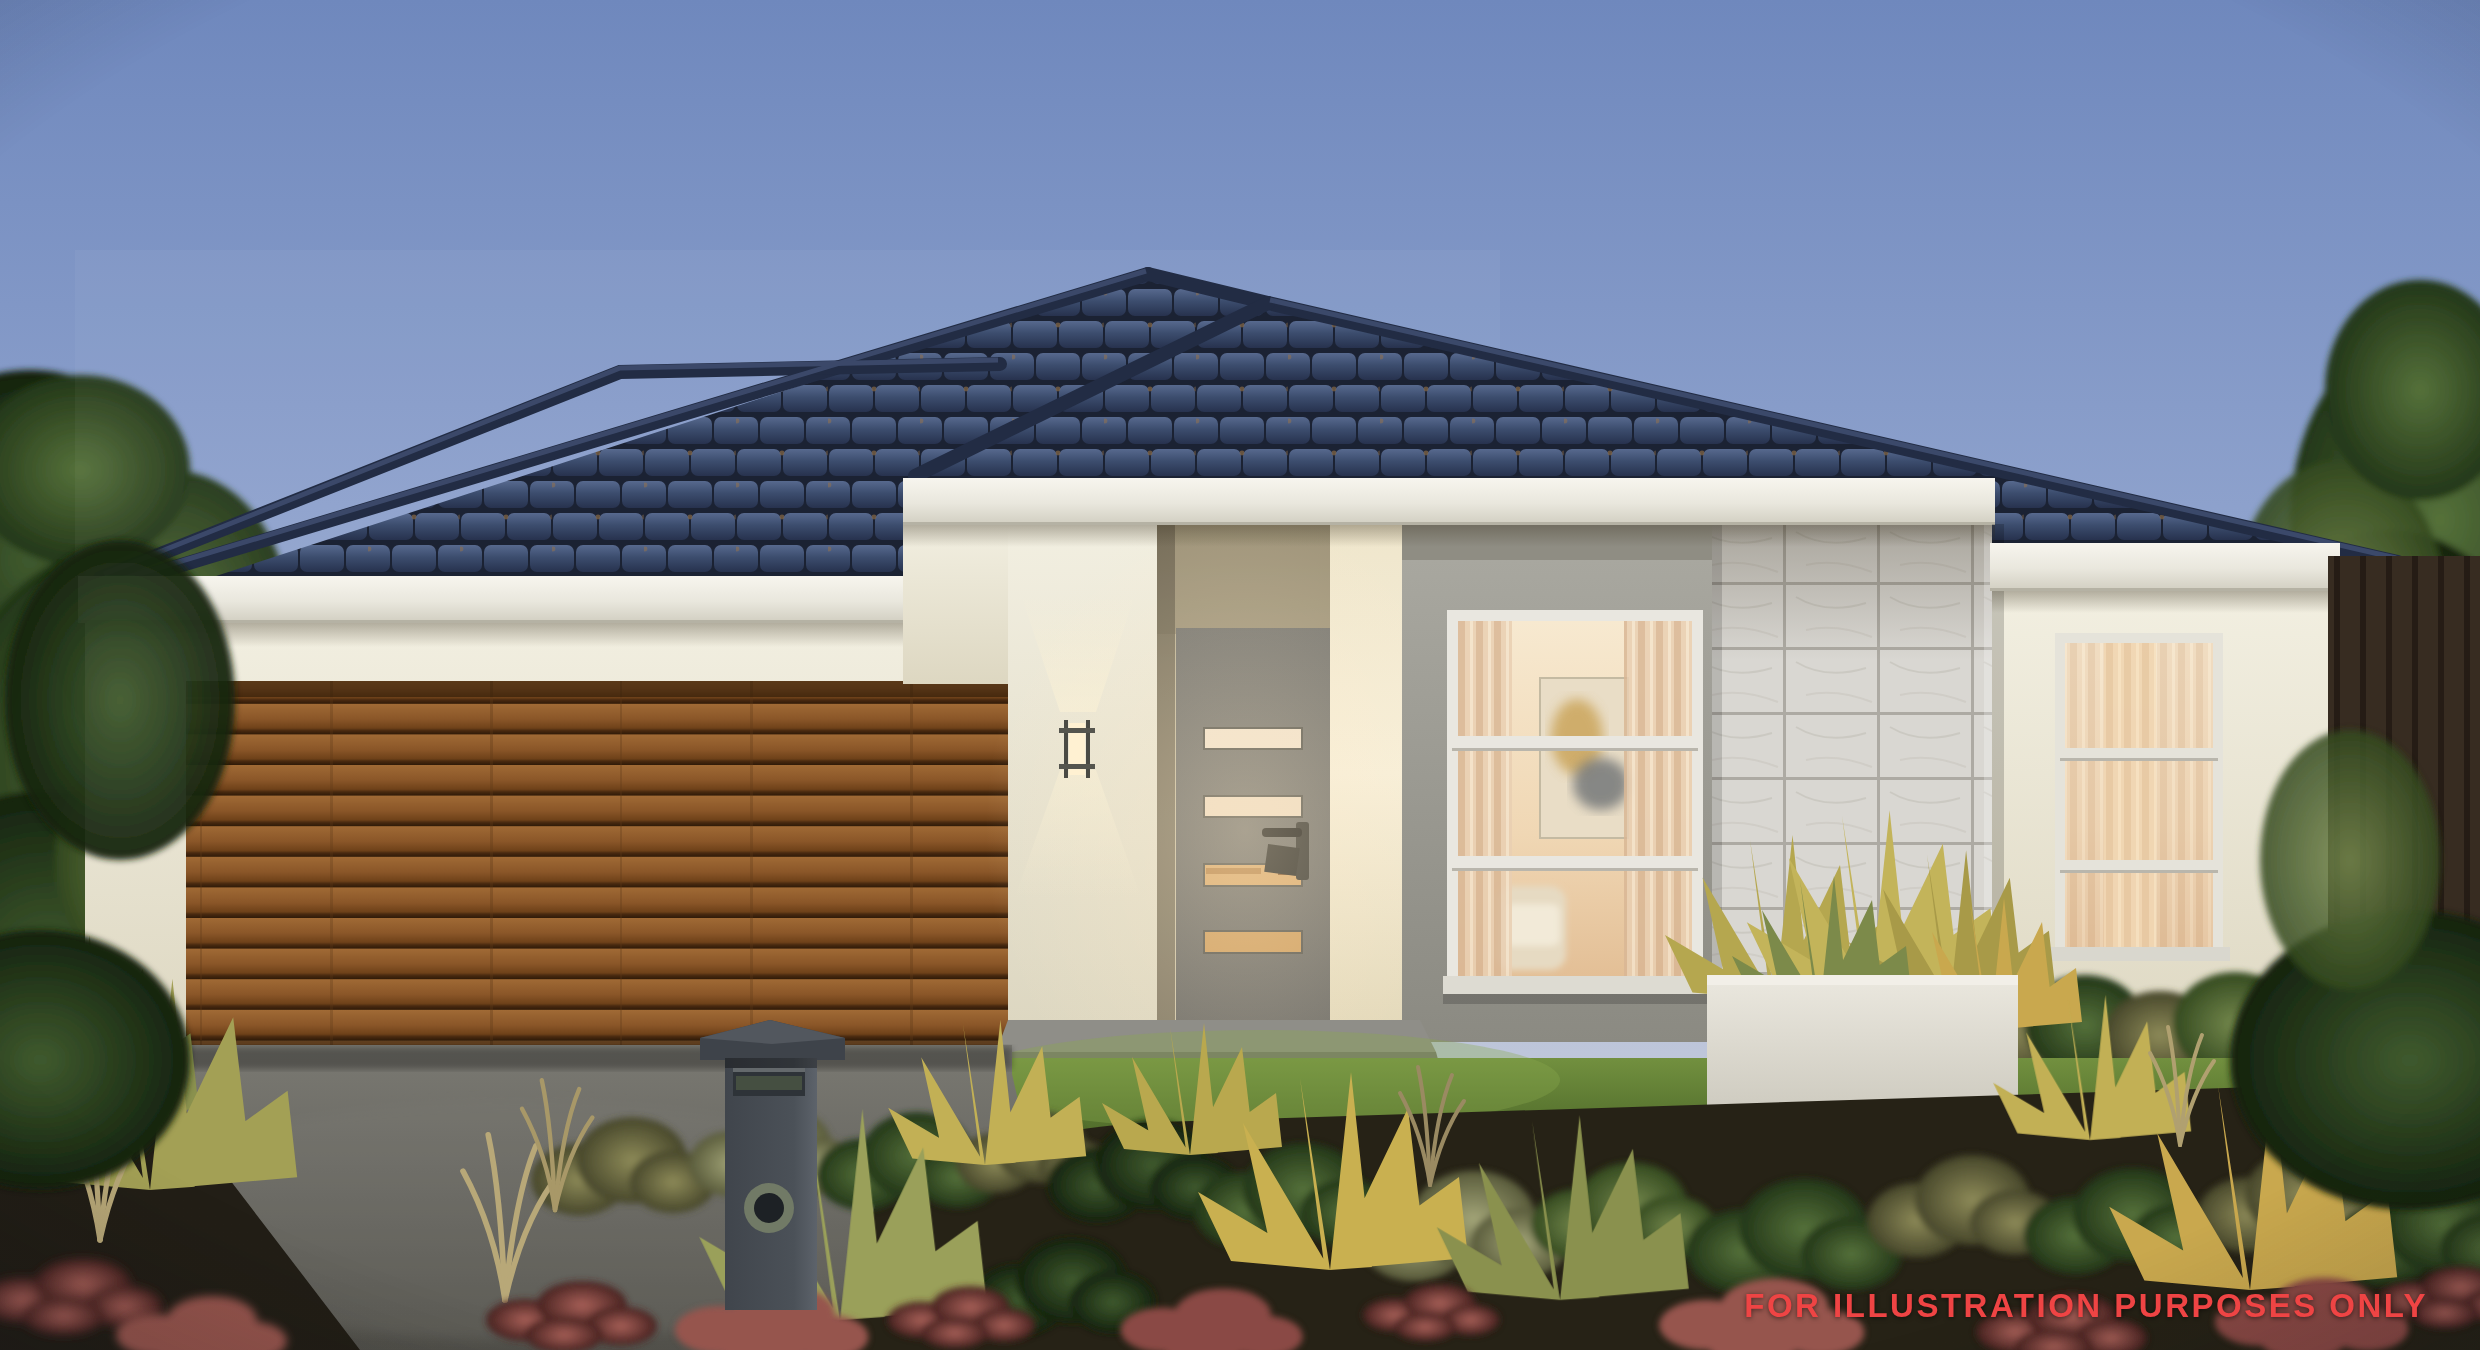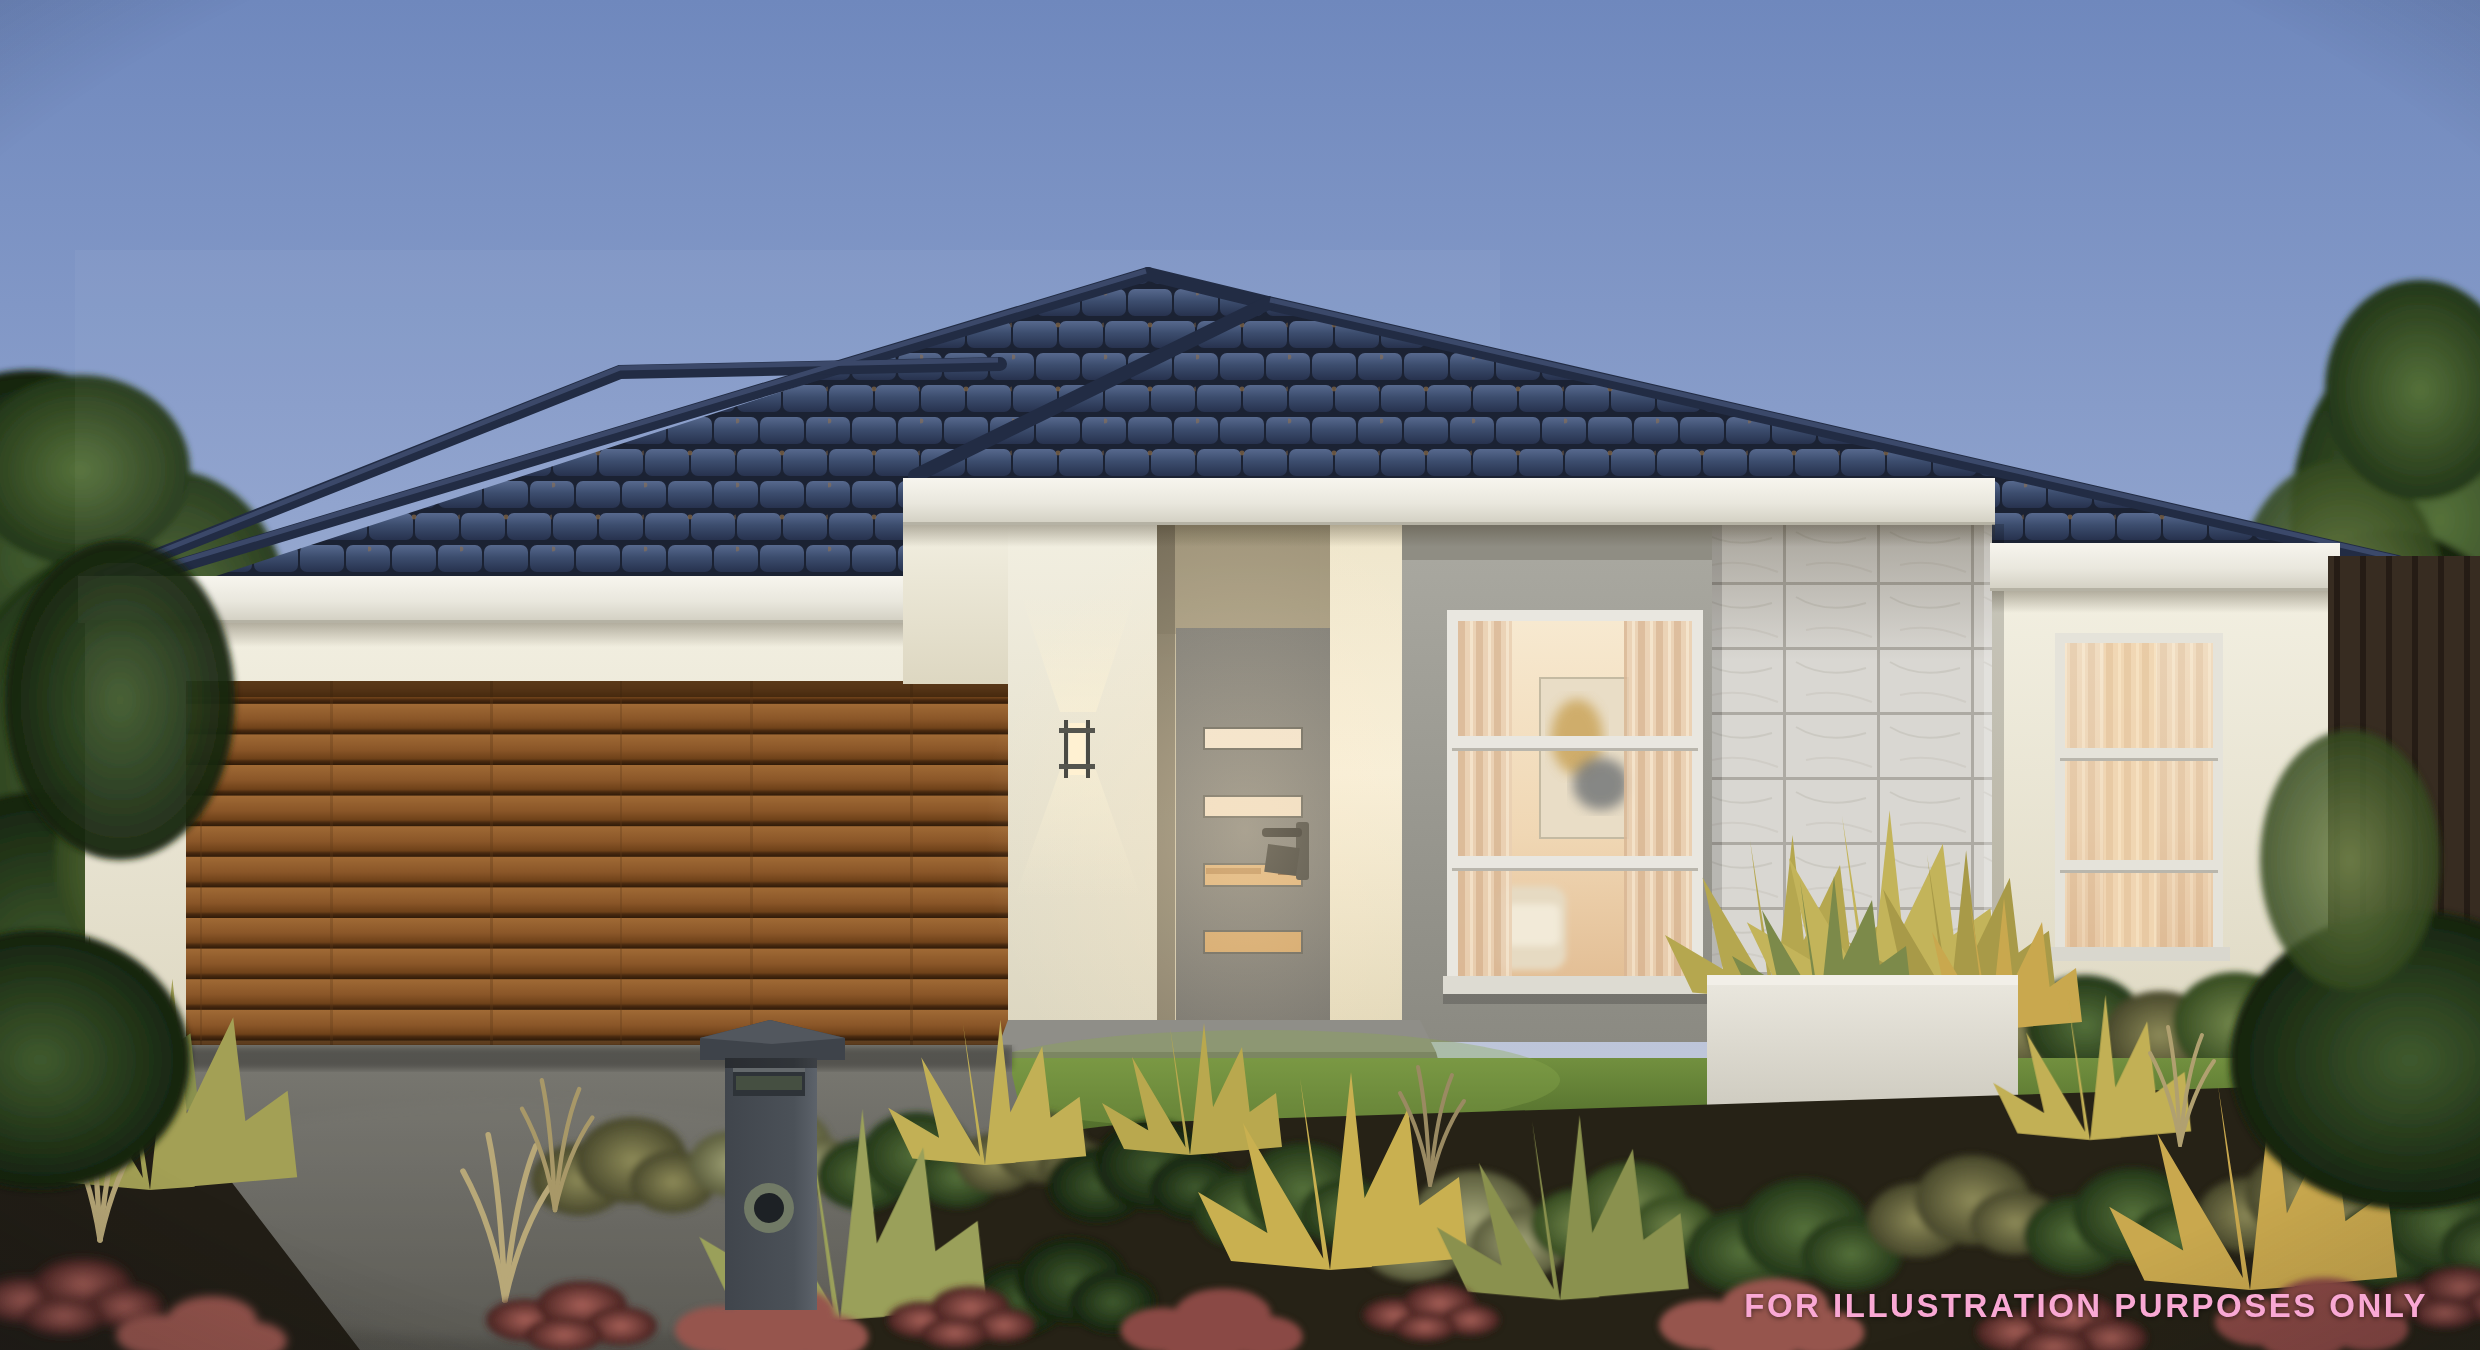--- a/index.html
+++ b/index.html
@@ -1,20 +1,20 @@
 <!DOCTYPE html>
 <html><head>
 <meta charset="utf-8">
 <style>
   html,body{margin:0;padding:0;background:#1a1d26;}
   .stage{position:relative;width:2480px;height:1350px;overflow:hidden;font-family:"Liberation Sans",sans-serif;}
   .stage svg{position:absolute;left:0;top:0;display:block;}
   .disclaimer{
     position:absolute;right:52px;bottom:28px;
-    color:#f9a8d4;font-weight:700;font-size:33px;line-height:1;
+    color:#ef4444;font-weight:700;font-size:33px;line-height:1;
     letter-spacing:2.5px;white-space:nowrap;
     font-family:"Liberation Sans",sans-serif;
     text-shadow:0 1px 5px rgba(0,0,0,.55);
   }
 </style>
 </head>
 <body>
 
 <div class="stage">
 <svg width="2480" height="1350" viewBox="0 0 2480 1350">

